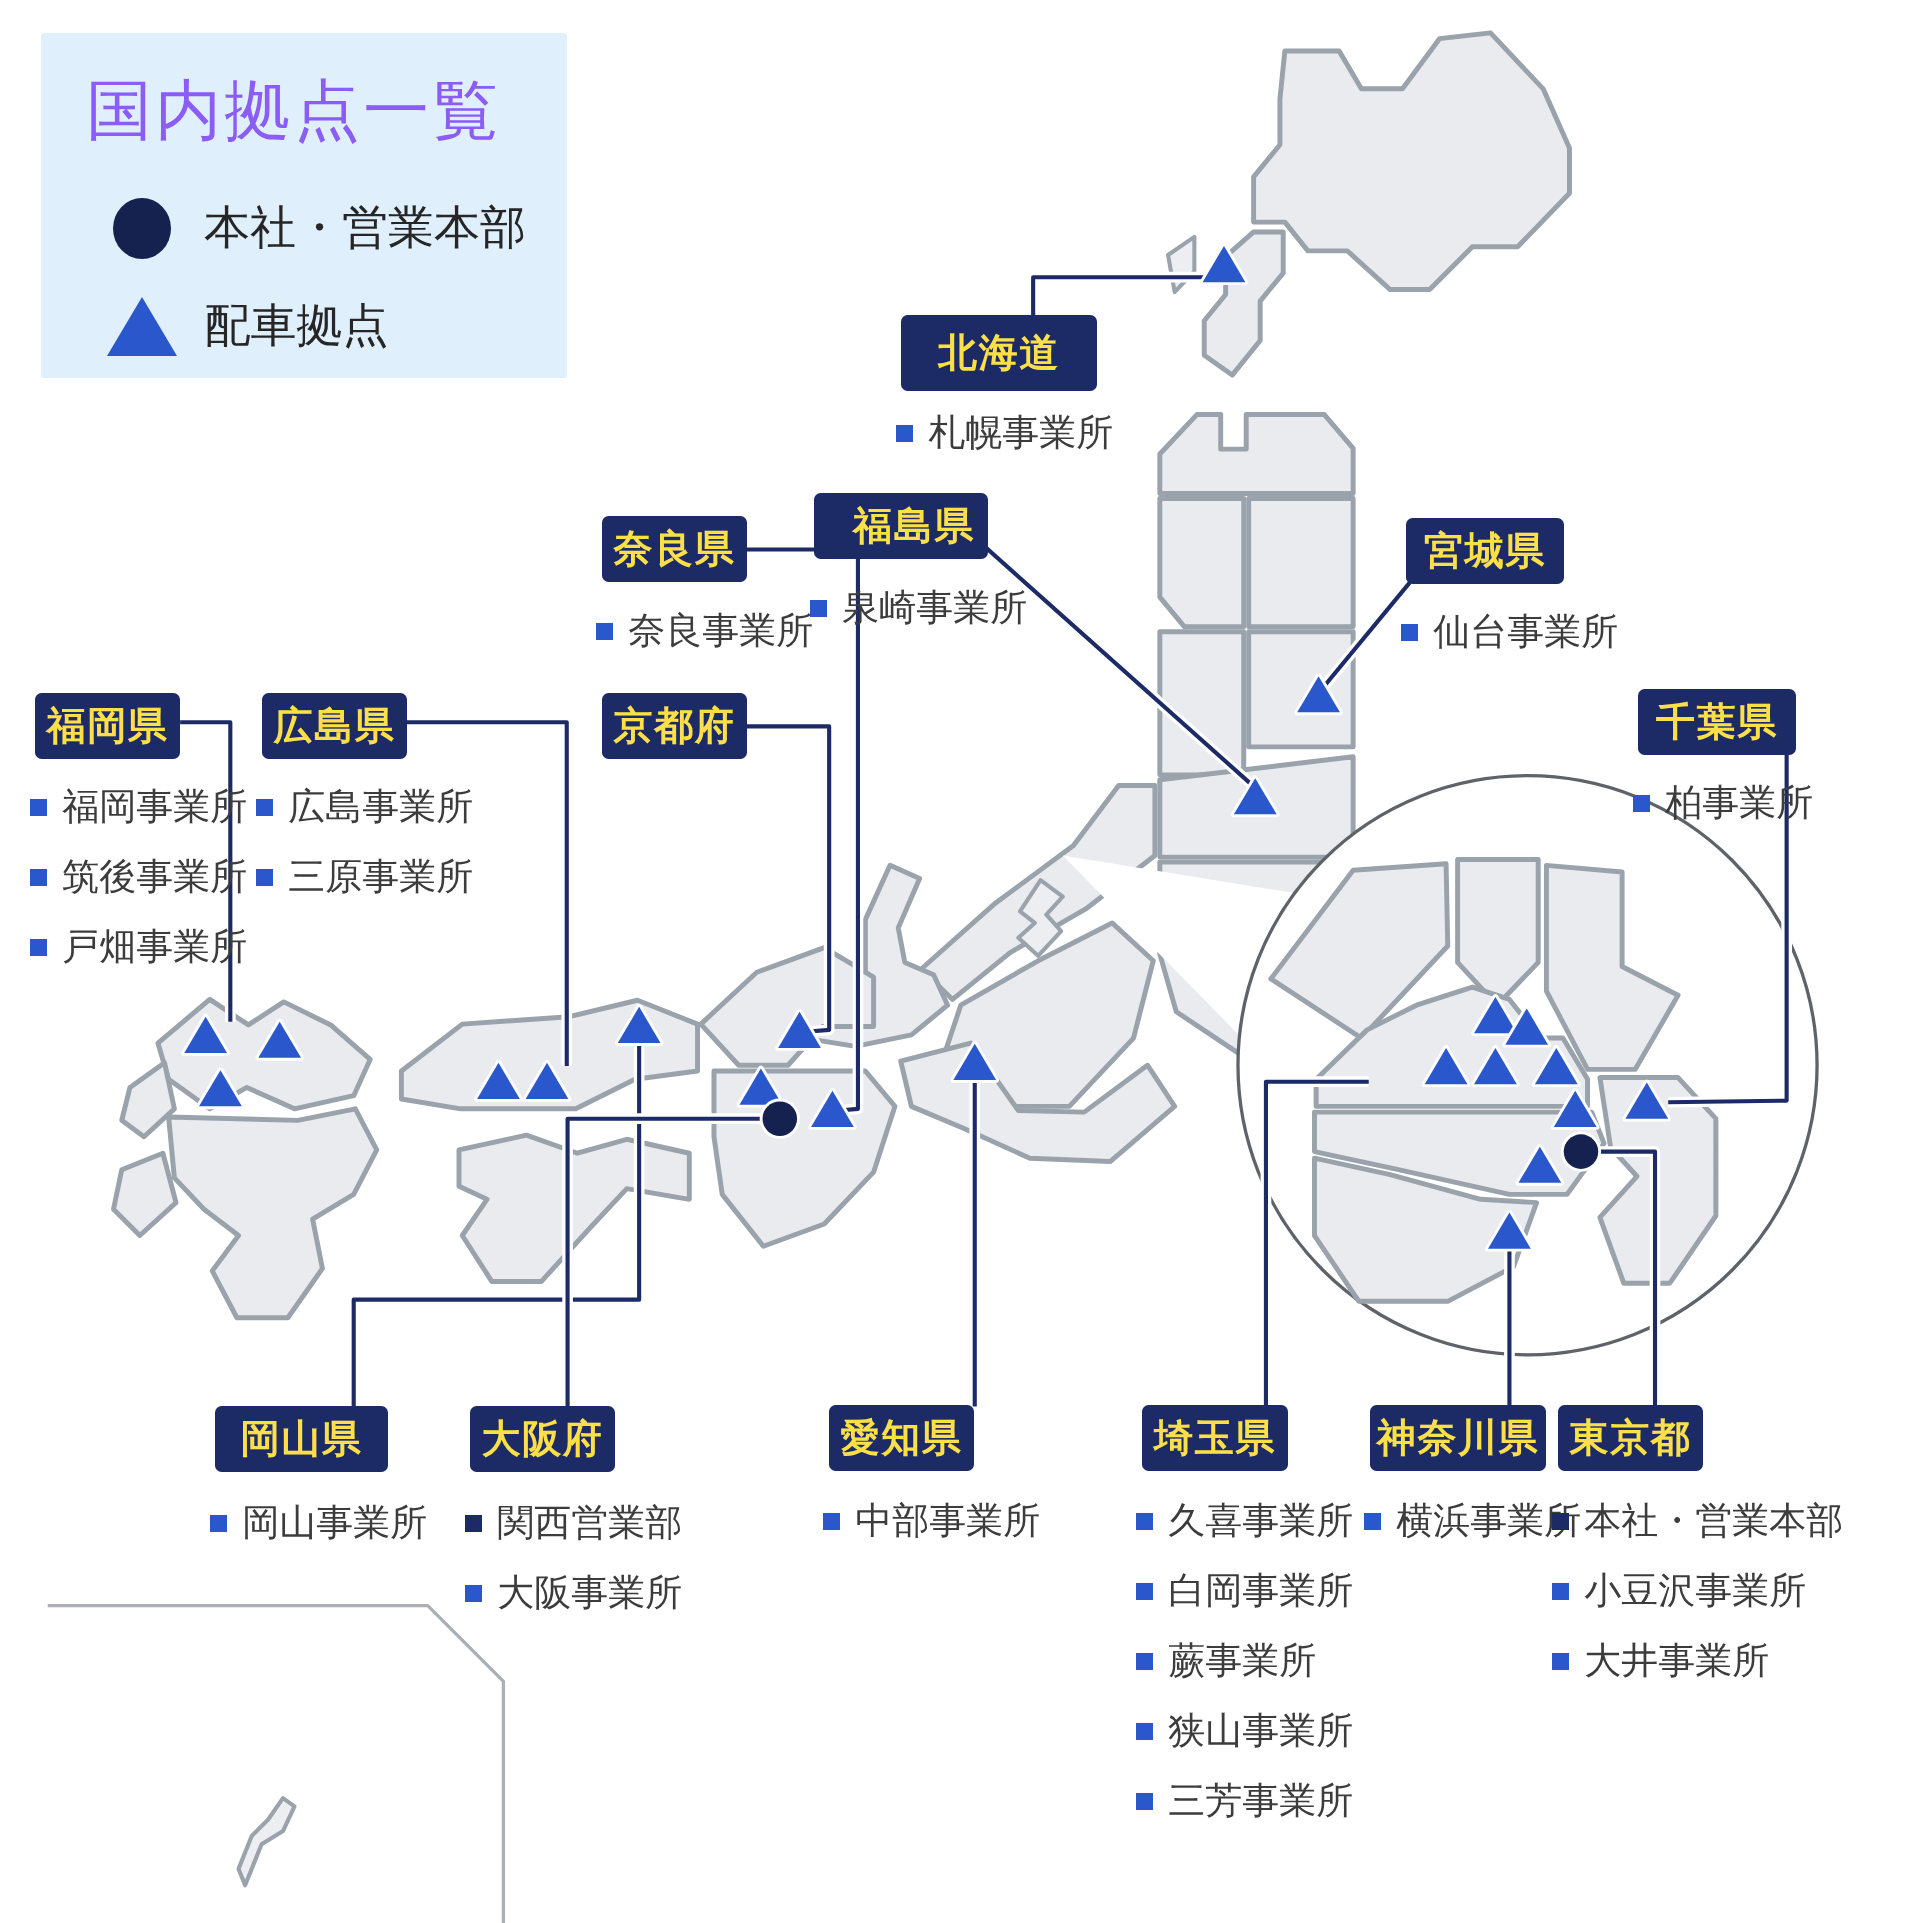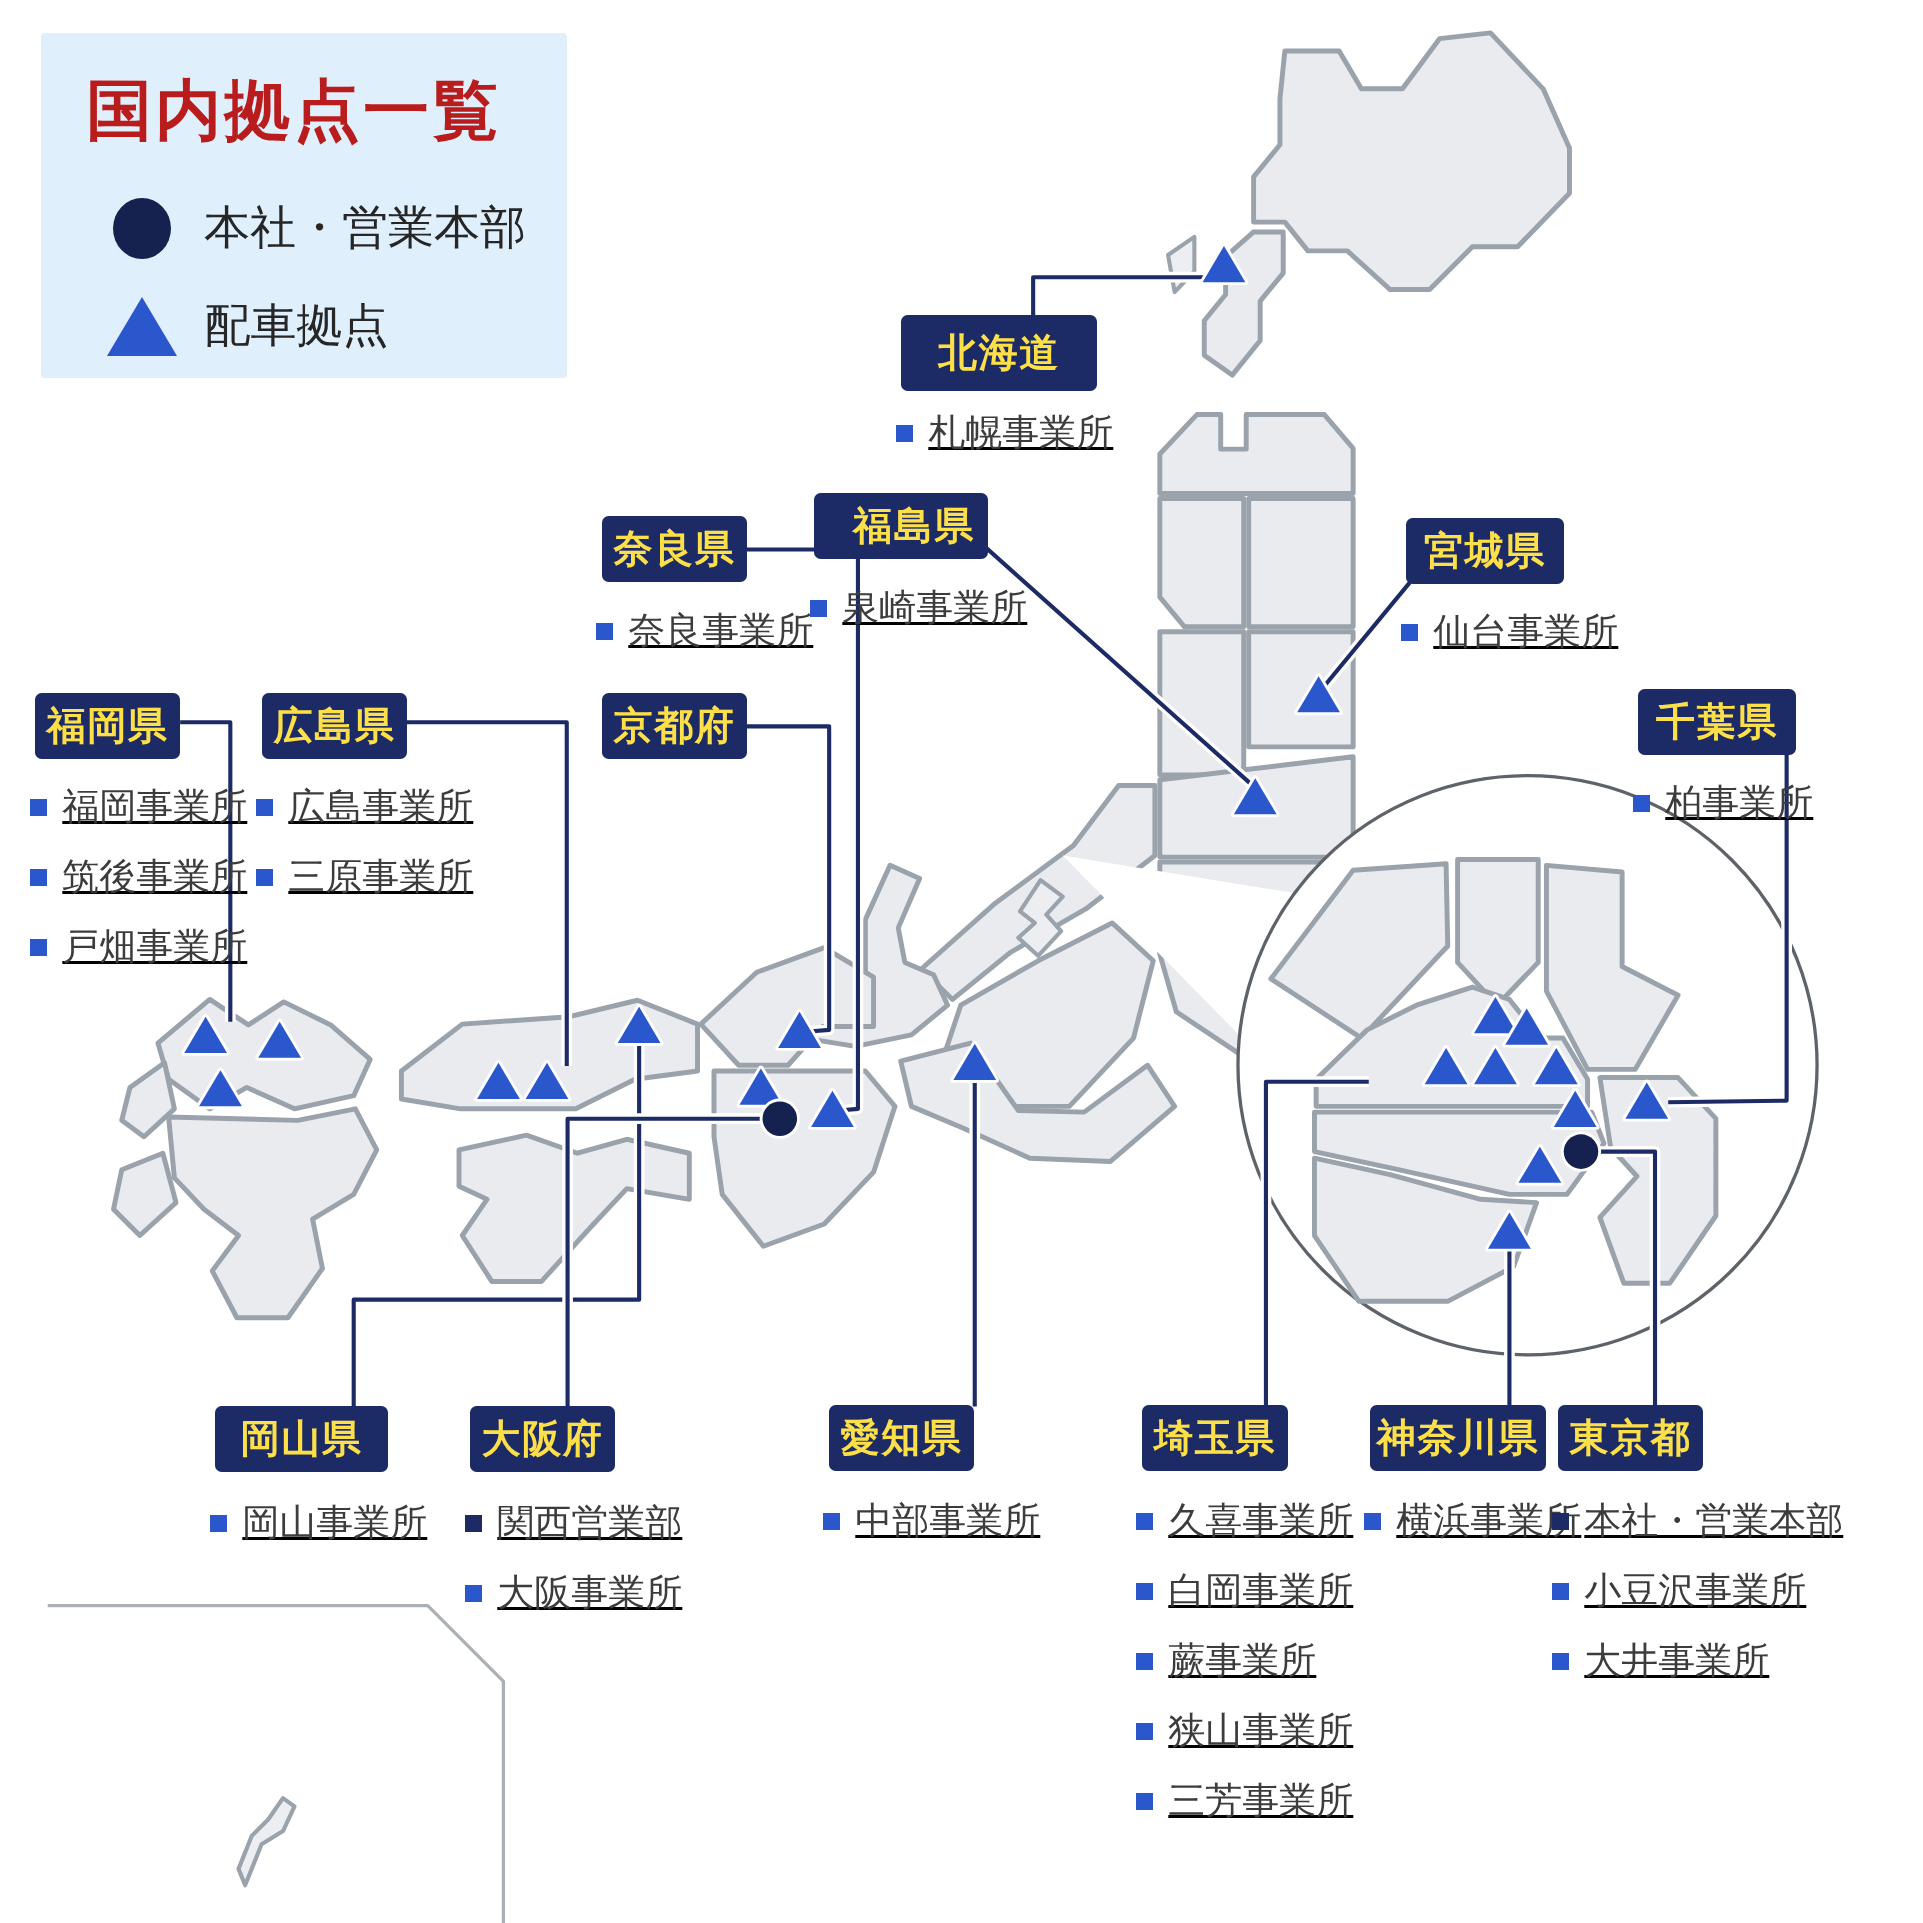--- a/index.html
+++ b/index.html
@@ -15,35 +15,35 @@
   .okinawa-line{fill:none;stroke:#aab0b6;stroke-width:4;stroke-linejoin:round;}
 
   
   .conn-casing{fill:none;stroke:#ffffff;stroke-width:13;stroke-linejoin:round;stroke-linecap:butt;}
   .conn-line{fill:none;stroke:#1c2a66;stroke-width:5;stroke-linejoin:round;stroke-linecap:butt;}
   .marker-tri{fill:#2b57cc;stroke:#ffffff;stroke-width:7;paint-order:stroke;stroke-linejoin:round;}
   .marker-hq{fill:#15224f;stroke:#ffffff;stroke-width:7;paint-order:stroke;}
 
   
   .legend-panel{position:absolute;left:41px;top:33px;width:526px;height:345px;background:#e0effc;border-radius:3.3px;}
-  .legend-title{position:absolute;left:45px;top:33px;font-size:66px;font-weight:700;color:#b91c1c;letter-spacing:3.3px;white-space:nowrap;}
+  .legend-title{position:absolute;left:45px;top:33px;font-size:66px;font-weight:400;color:#8b5cf6;letter-spacing:3.3px;white-space:nowrap;}
   .legend-item{position:absolute;left:72px;display:flex;align-items:center;}
   .legend-item-1{top:164px;}
   .legend-item-2{top:262px;}
   .legend-circle{width:58px;height:61px;border-radius:50%;background:#15224f;flex:none;}
   .legend-tri{width:0;height:0;border-left:35px solid transparent;border-right:35px solid transparent;border-bottom:59px solid #2b57cc;flex:none;margin:0 -5.8px;}
   .legend-text{margin-left:33px;font-size:46px;color:#262626;white-space:nowrap;}
 
   
   .pref-label{position:absolute;background:#1c2a66;color:#fde047;font-weight:700;font-size:39px;
               display:flex;align-items:center;justify-content:center;border-radius:6.6px;
               letter-spacing:1.6px;white-space:nowrap;}
 
   
-  .office-list{position:absolute;text-decoration:underline;}
+  .office-list{position:absolute;}
   .office-row{display:flex;align-items:center;margin-bottom:26px;}
   .bullet{width:17.3px;height:17.3px;background:#2b57cc;flex:none;margin-right:15px;margin-top:1.6px;}
   .bullet.hq{background:#1c2a66;}
   .office-name{font-size:37px;color:#3c3c3c;font-weight:500;white-space:nowrap;line-height:44px;}
 </style>
 </head>
 <body>
 
 <div id="canvas">
 

